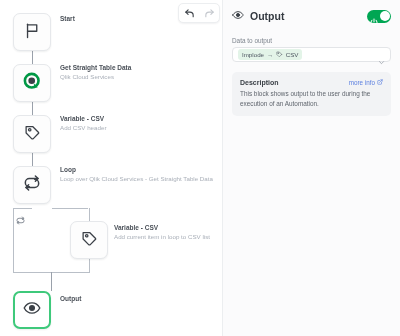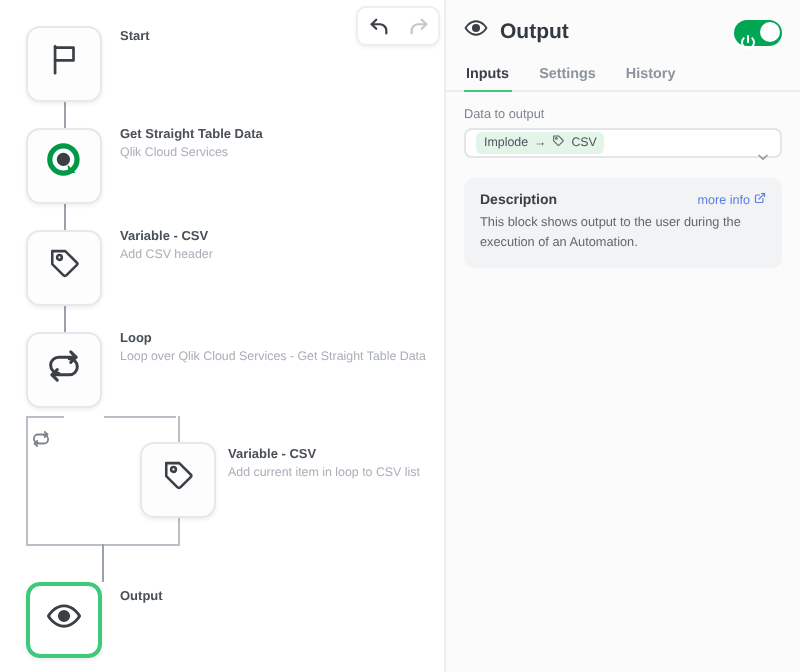--- a/index.html
+++ b/index.html
@@ -356,25 +356,20 @@
       <span class="tgl-icon">
         <svg width="8" height="8" viewBox="0 0 24 24" fill="none" stroke="#ffffff" stroke-width="3" stroke-linecap="round" stroke-linejoin="round">
           <path d="M12 3v9"></path>
           <path d="M5.5 6.5a9 9 0 1 0 13 0"></path>
         </svg>
       </span>
       <span class="knob"></span>
     </div>
   </div>
 
-  <div id="tabs">
-    <div class="tab active">Inputs</div>
-    <div class="tab">Settings</div>
-    <div class="tab">History</div>
-  </div>
 
   <div id="panel-body">
 
     <div class="field-label">Data to output</div>
 
     <div class="select">
       <span class="pill">
         <span>Implode</span>
         <span>→</span>
         <span>

